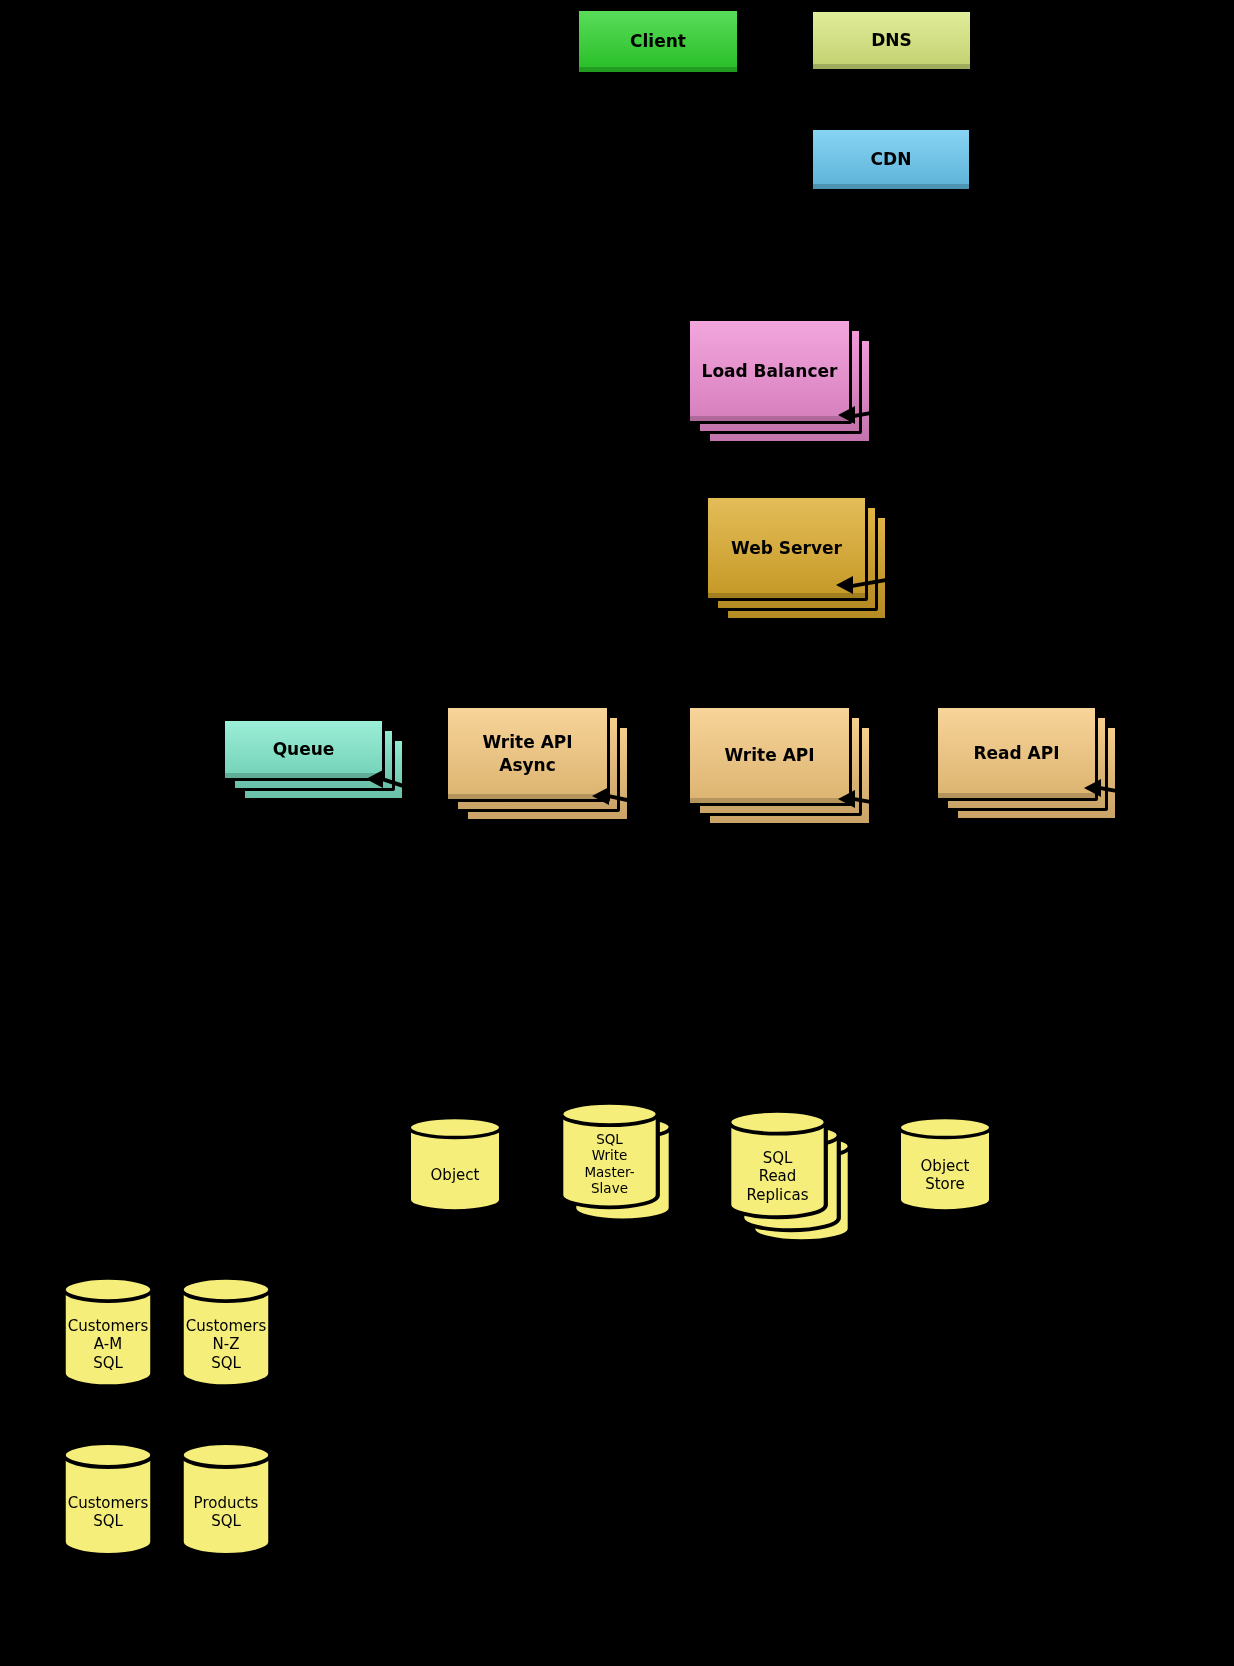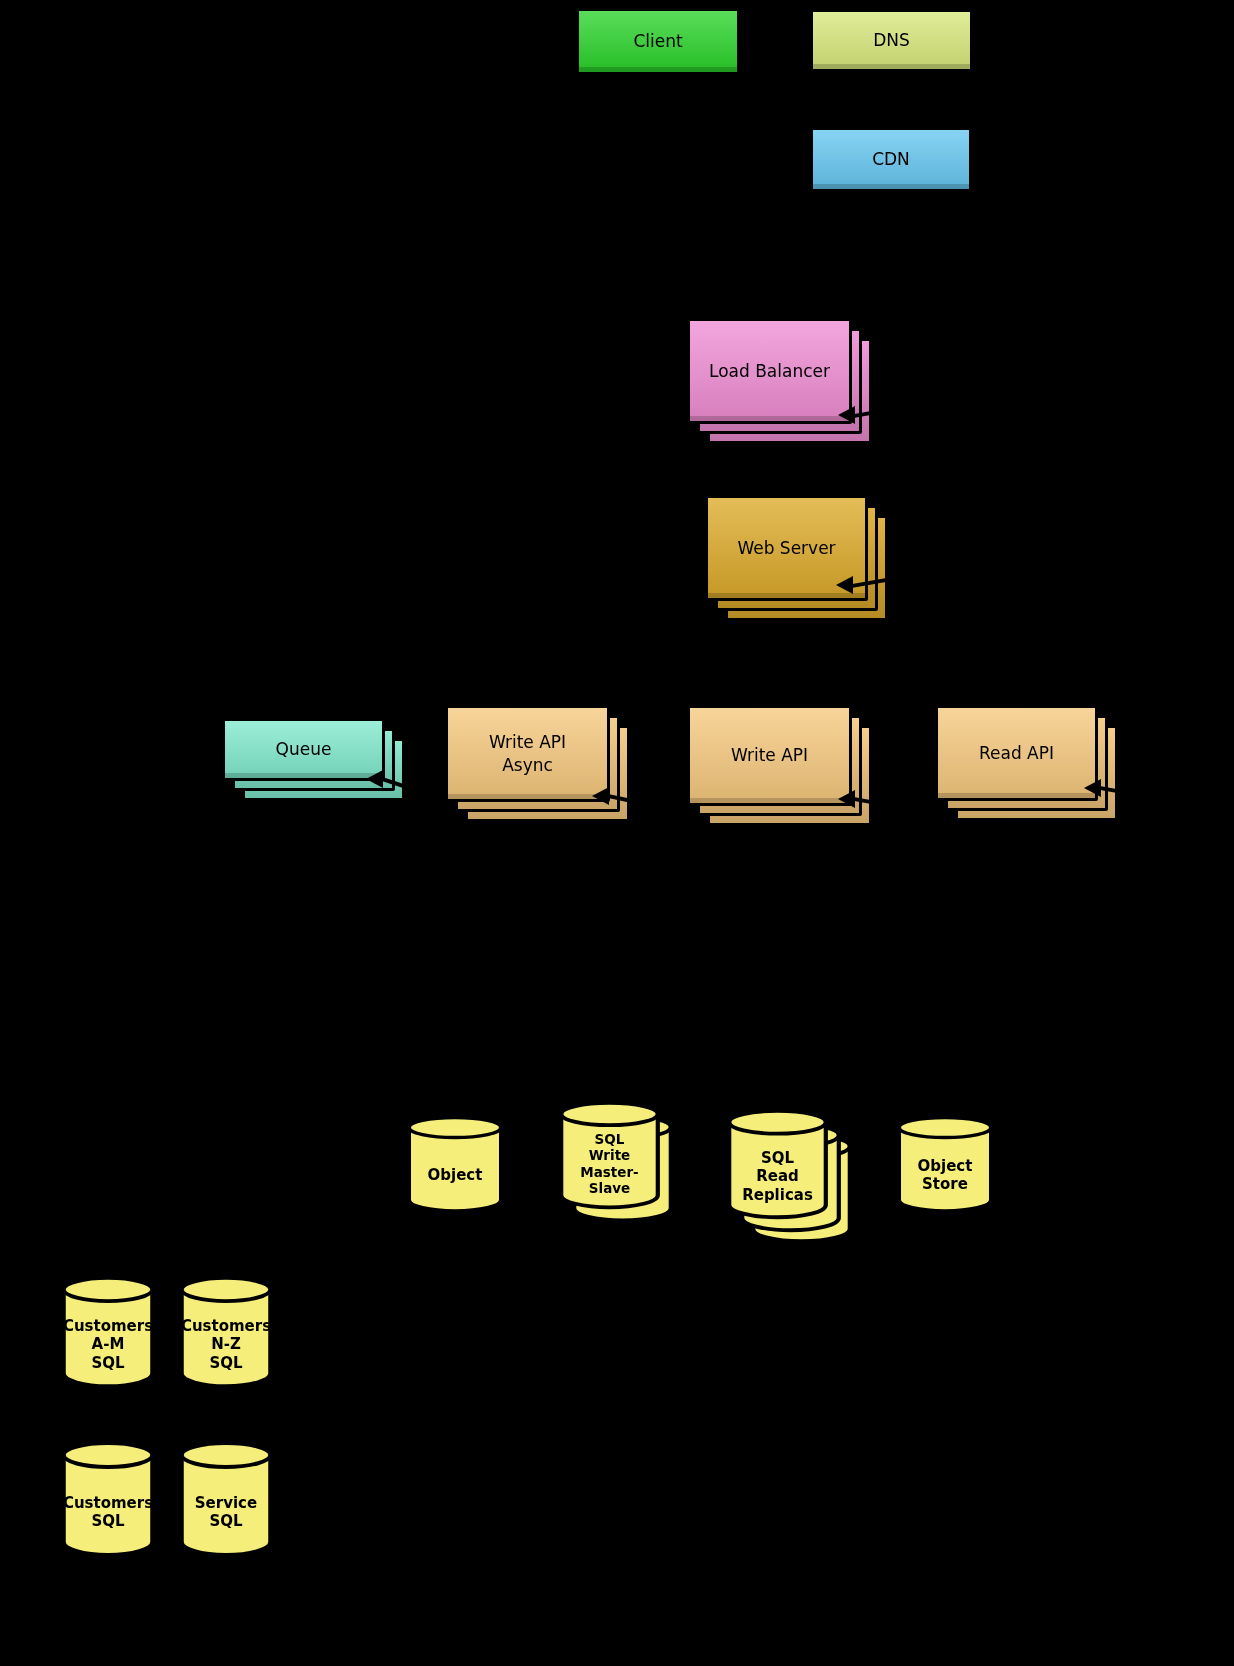--- a/index.html
+++ b/index.html
@@ -17,39 +17,39 @@
   
   .face, .layer {
     position: absolute; inset: 0;
     background-color: var(--c, #ccc);
     border: 3px solid #000;
     border-radius: 2px;
   }
   .face {
     display: flex; align-items: center; justify-content: center;
     text-align: center;
-    font-weight: normal; font-size: 17px; line-height: 1.3;
+    font-weight: bold; font-size: 17px; line-height: 1.3;
     white-space: pre-line;
     background-image: linear-gradient(180deg, rgba(255,255,255,.22), rgba(0,0,0,.10));
     box-shadow: inset 0 -5px 0 rgba(0,0,0,.18);
   }
   .layer { background-image: linear-gradient(180deg, rgba(255,255,255,.12), rgba(0,0,0,.18)); }
   .stack .l1 { transform: translate(10px,10px); }
   .stack .l2 { transform: translate(20px,20px); }
 
   
   .cyl { position: absolute; color: var(--c, #f5ee7b); }
   .cyl svg { position: absolute; left: 0; top: 0; width: 100%; height: 100%; overflow: visible; }
   .cyl .back1 { transform: translate(13px,13px); }
   .cyl .back2 { transform: translate(24px,24px); }
   .cyl-label {
     position: absolute; left: 0; right: 0; top: 22%; bottom: 2%;
     display: flex; align-items: center; justify-content: center;
     text-align: center; color: #000;
-    font-weight: bold; font-size: 15px; line-height: 1.22;
+    font-weight: normal; font-size: 15px; line-height: 1.22;
     white-space: pre-line;
   }
   .cyl-label.dense { font-size: 13.5px; top: 16%; }
   .cyl-label.backlab { transform: translate(13px,13px); }
 
   
   .arrow-line { position: absolute; height: 4px; background: #000; border-radius: 2px; transform-origin: left center; }
   .arrowhead {
     position: absolute; width: 0; height: 0;
     border-top: 9px solid transparent;
@@ -194,21 +194,21 @@
     </svg>
     <div class="cyl-label">Customers
 SQL</div>
   </div>
 
   <div class="node cyl" style="left: 178px; top: 1440px; width: 96px; height: 120px; --c: #f5ee7b;">
     <svg viewBox="0 0 100 120" preserveAspectRatio="none">
       <path d="M4,15 L4,102 A46,13 0 0 0 96,102 L96,15" fill="currentColor" stroke="#000" stroke-width="4"></path>
       <ellipse cx="50" cy="15" rx="46" ry="12" fill="currentColor" stroke="#000" stroke-width="4"></ellipse>
     </svg>
-    <div class="cyl-label">Service
+    <div class="cyl-label">Products
 SQL</div>
   </div>
 
   <div class="arrow-line" style="left:854px;top:414px;width:36px;transform:rotate(-10deg)"></div>
   <div class="arrowhead" style="left:838px;top:406px"></div>
 
   <div class="arrow-line" style="left:852px;top:584px;width:36px;transform:rotate(-10deg)"></div>
   <div class="arrowhead" style="left:836px;top:576px"></div>
 
   <div class="arrow-line" style="left:168px;top:744px;width:45px;transform:rotate(30deg)"></div>

